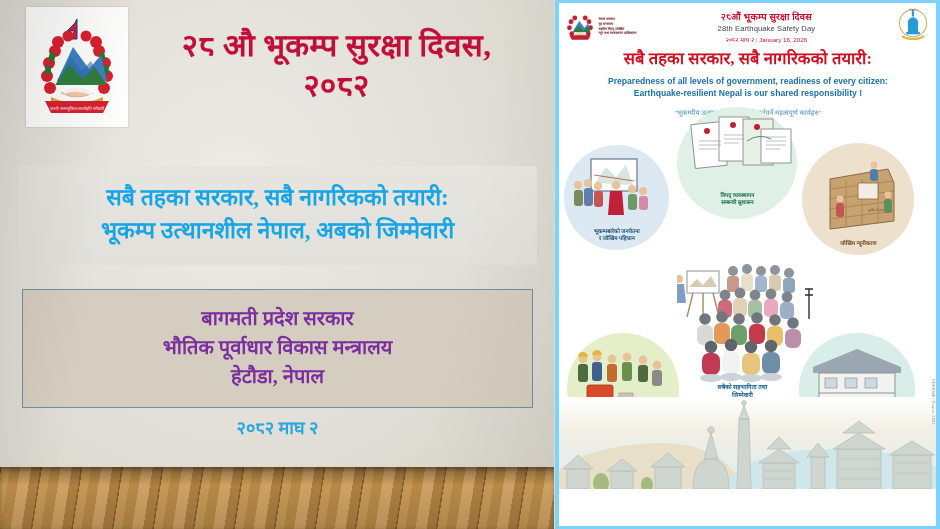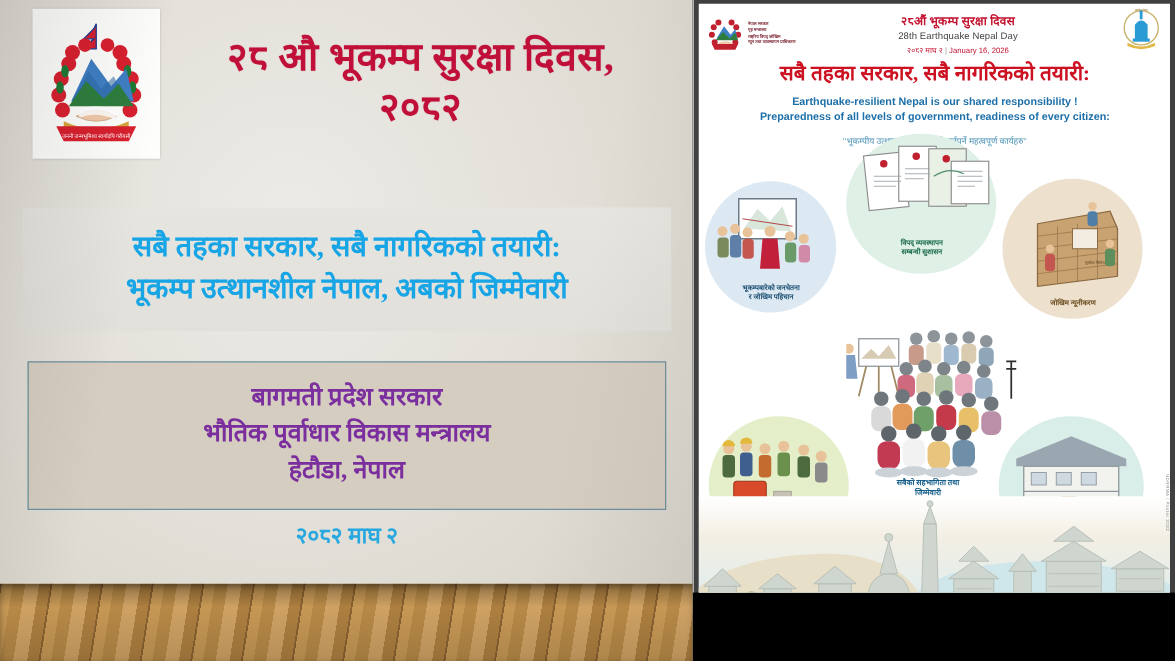--- a/index.html
+++ b/index.html
@@ -90,22 +90,22 @@
     box-shadow:inset 0 2px 5px rgba(0,0,0,.35);
     z-index:7;
   }
   .floor:after{
     content:"";position:absolute;inset:0;
     background:linear-gradient(180deg,rgba(0,0,0,.30),rgba(0,0,0,0) 30%,rgba(0,0,0,.12));
   }
 
   
   #poster{
-    position:relative;width:385px;height:474px;
-    background:#404040;overflow:hidden;
+    position:relative;width:385px;height:529px;
+    background:#7dd3fc;overflow:hidden;
     border-left:1px solid #d9d9d9;
   }
   .poster-inner{
     position:absolute;left:4px;top:3px;width:377px;height:523px;
     background:#fff;overflow:hidden;
   }
   
   .p-logorow{
     position:relative;height:44px;display:flex;align-items:center;
     padding:3px 6px 0;box-sizing:border-box;
@@ -284,21 +284,21 @@
             <path d="M6 31 L34 31 L31 37 L9 37 Z" fill="#c1202f"></path>
           </svg>
           <div class="ltxt">नेपाल सरकार
 गृह मन्त्रालय
 राष्ट्रिय विपद् जोखिम
 न्यून तथा व्यवस्थापन प्राधिकरण</div>
         </div>
 
         <div class="p-head-center">
           <div class="p-head-np">२८औं भूकम्प सुरक्षा दिवस</div>
-          <div class="p-head-en">28th Earthquake Nepal Day</div>
+          <div class="p-head-en">28th Earthquake Safety Day</div>
           <div class="p-head-date">
             <span>२०८२ माघ २</span>
             <span class="sep">|</span>
             <span>January 16, 2026</span>
           </div>
         </div>
 
         <div class="p-logo-right">
           <svg width="34" height="36" viewBox="0 0 40 42" aria-hidden="true">
             <circle cx="20" cy="19" r="16" fill="#fff" stroke="#c9b26a" stroke-width="1.3"></circle>
@@ -310,22 +310,22 @@
             <text x="20" y="3.2" font-size="2.6" fill="#8a6b20" text-anchor="middle" font-family="Liberation Sans, sans-serif">राष्ट्रिय विपद्</text>
           </svg>
         </div>
       </div>
 
       <div class="p-slogan">
         <div>सबै तहका सरकार, सबै नागरिकको तयारी:</div>
       </div>
 
       <div class="p-eng">
+        <div>Preparedness of all levels of government, readiness of every citizen:</div>
         <div>Earthquake-resilient Nepal is our shared responsibility !</div>
-        <div>Preparedness of all levels of government, readiness of every citizen:</div>
       </div>
 
       <div class="p-quote">"भूकम्पीय उत्थानशीलताका लागि गर्नुपर्ने महत्वपूर्ण कार्यहरु"</div>
 
       <div class="p-canvas">
 
         <div class="bubble b1">
           <svg width="104" height="104" viewBox="0 0 104 104" style="position:absolute;left:0;top:0" aria-hidden="true">
             <rect x="27" y="14" width="46" height="32" fill="#fff" stroke="#6d7a85" stroke-width="1.2"></rect>
             <path d="M31 38 L42 22 L52 32 L62 20 L69 40 Z" fill="#cfe0d2" opacity=".8"></path>

